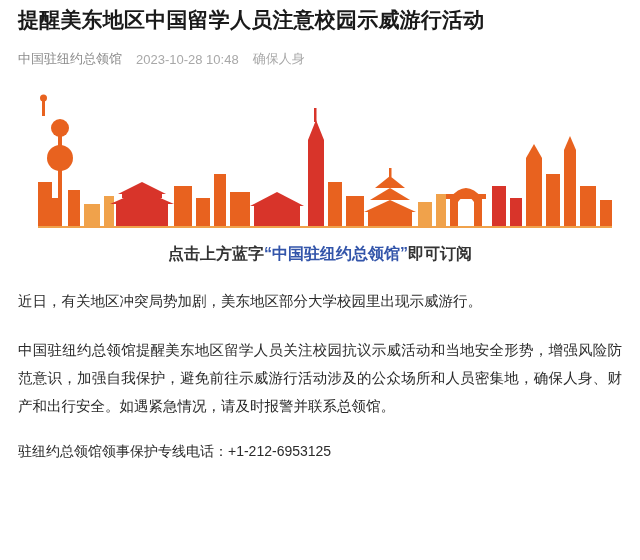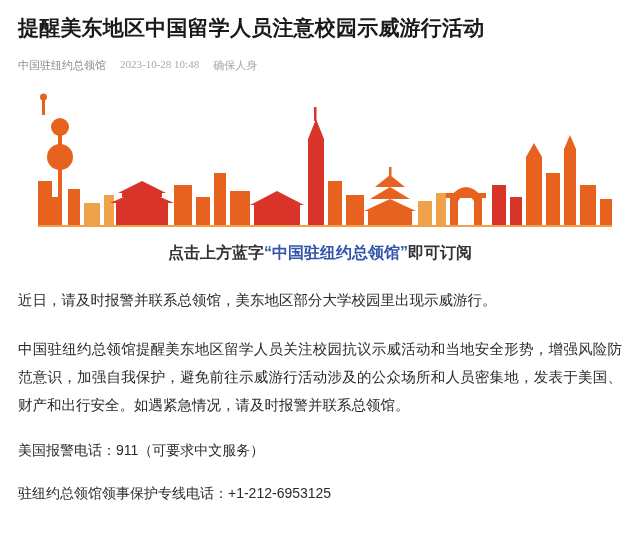--- a/index.html
+++ b/index.html
@@ -8,46 +8,46 @@
     background: #ffffff;
   }
   body {
     width: 640px;
     height: 560px;
     font-family: "Liberation Sans", sans-serif;
     color: #222222;
     overflow: hidden;
   }
   .article {
-    padding: 12px 18px 0 18px;
+    padding: 4px 18px 0 18px;
     box-sizing: border-box;
     width: 640px;
   }
   .title {
     font-size: 21px;
     font-weight: bold;
     color: #1a1a1a;
     line-height: 1.35;
     letter-spacing: 0.2px;
     margin: 2px 0 16px 0;
   }
   .meta {
     display: flex;
-    font-size: 11px;
+    align-items: center;
+    font-size: 13px;
     color: #9a9a9a;
-    margin-bottom: 12px;
+    margin-bottom: 18px;
   }
   .meta .source {
     color: #8c8c8c;
     margin-right: 14px;
   }
   .meta .time {
     color: #a8a8a8;
     margin-right: 14px;
-    font-family: Liberation Serif, serif;
   }
   .meta .place {
     color: #a8a8a8;
   }
 
   
   .figure {
     margin: 0 0 6px 0;
     padding: 0;
     width: 100%;
@@ -184,19 +184,18 @@
         <g fill="#f0a24b">
           <rect x="20" y="140" width="574" height="2"></rect>
         </g>
       </svg>
     </div>
     <div class="caption">
       <span>点击上方蓝字</span><span class="blue">“中国驻纽约总领馆”</span><span>即可订阅</span>
     </div>
   </div>
 
-  <p class="body-text lead">近日，请及时报警并联系总领馆，美东地区部分大学校园里出现示威游行。</p>
-  <p class="body-text">中国驻纽约总领馆提醒美东地区留学人员关注校园抗议示威活动和当地安全形势，增强风险防范意识，加强自我保护，避免前往示威游行活动涉及的公众场所和人员密集地，发表于美国、财产和出行安全。如遇紧急情况，请及时报警并联系总领馆。</p>
-
-  <p class="contact-line">美国报警电话：911（可要求中文服务）</p>
+  <p class="body-text lead">近日，有关地区冲突局势加剧，美东地区部分大学校园里出现示威游行。</p>
+  <p class="body-text">中国驻纽约总领馆提醒美东地区留学人员关注校园抗议示威活动和当地安全形势，增强风险防范意识，加强自我保护，避免前往示威游行活动涉及的公众场所和人员密集地，确保人身、财产和出行安全。如遇紧急情况，请及时报警并联系总领馆。</p>
+
   <p class="contact-line">驻纽约总领馆领事保护专线电话：+1-212-6953125</p>
 
 </div>
 
 </body></html>

